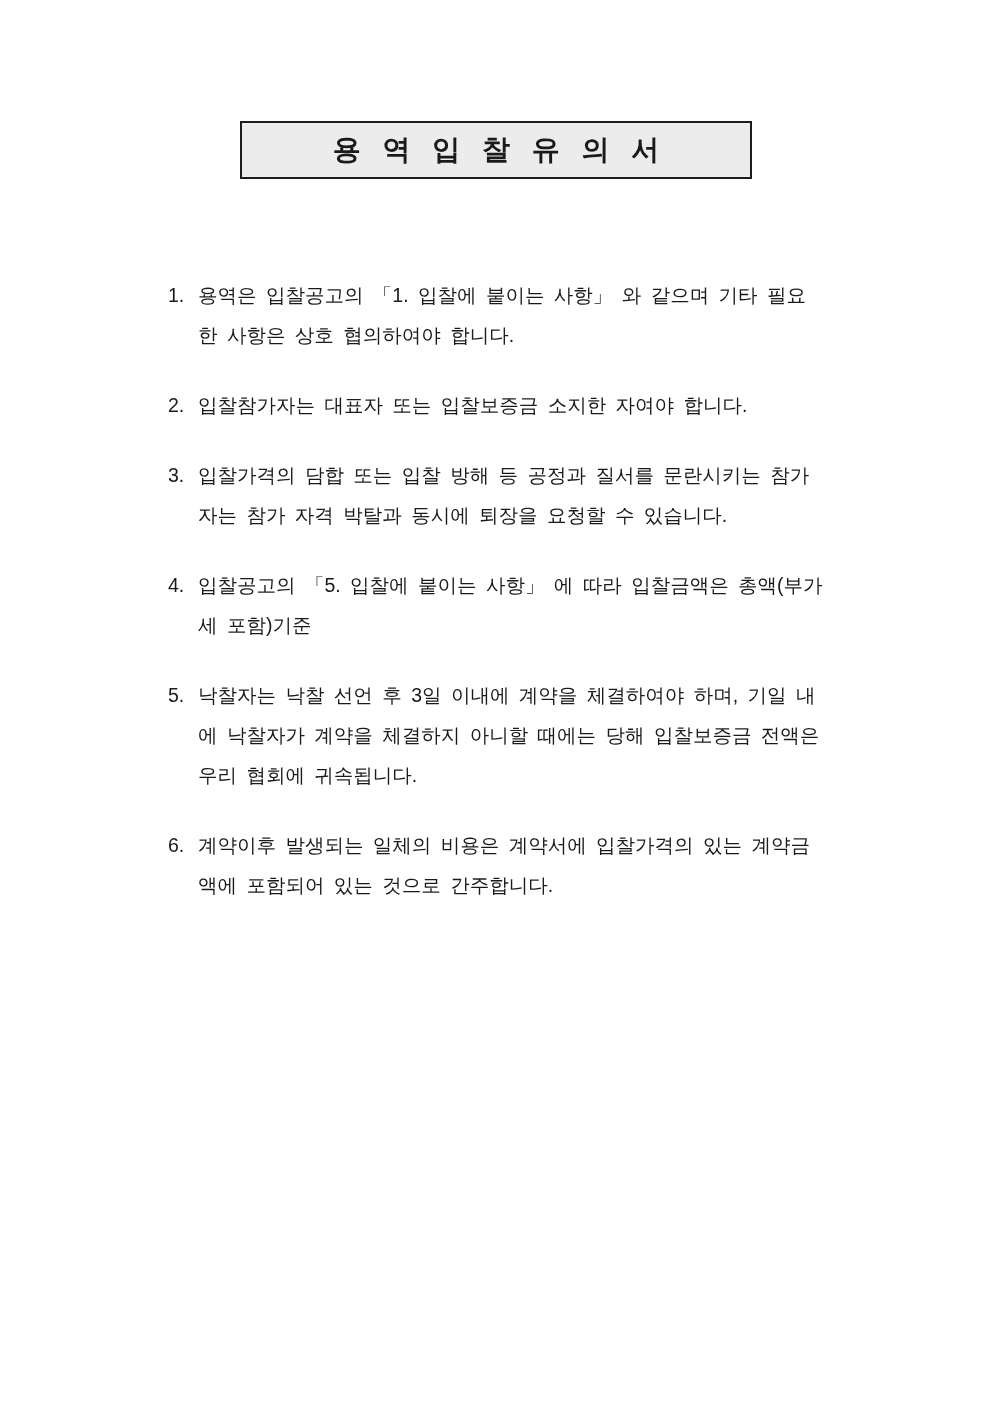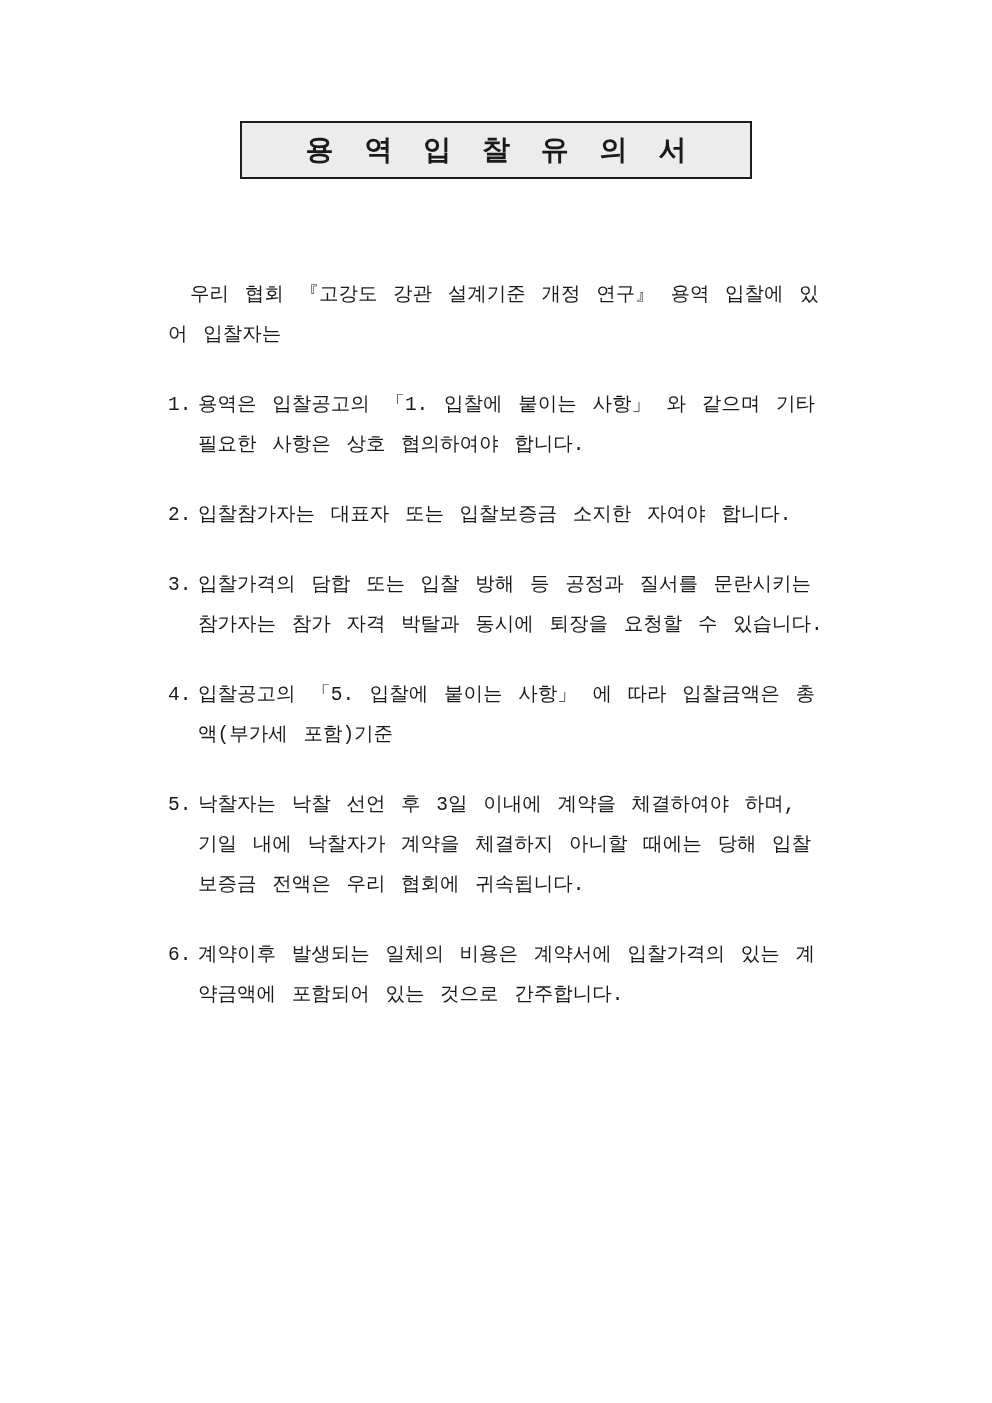--- a/index.html
+++ b/index.html
@@ -7,21 +7,21 @@
     padding: 0;
     background: #ffffff;
   }
   .page {
     position: relative;
     width: 828px;
     height: 1403px;
     margin: 0 auto;
     background: #ffffff;
     color: #1a1a1a;
-    font-family: Liberation Mono, monospace;
+    font-family: Liberation Sans, sans-serif;
     box-sizing: border-box;
     padding: 0 86px;
     overflow: hidden;
   }
   .title-box {
     width: 508px;
     height: 54px;
     margin: 121px auto 0 auto;
     border: 2px solid #1c1c1c;
     background: #ececec;
@@ -77,21 +77,20 @@
 </head>
 <body>
 
 <div class="page">
 
   <div class="title-box">
     <span class="title-text">용 역 입 찰 유 의 서</span>
   </div>
 
   <div class="intro">
-    <div class="intro-line-first">우리 협회 『고강도 강관 설계기준 개정 연구』 용역 입찰에 있어 입찰자는</div>
   </div>
 
   <div class="item">
     <span class="item-num">1.</span>
     <span class="item-text">용역은 입찰공고의 「1. 입찰에 붙이는 사항」 와 같으며 기타 필요한 사항은 상호 협의하여야 합니다.</span>
   </div>
 
   <div class="item">
     <span class="item-num">2.</span>
     <span class="item-text">입찰참가자는 대표자 또는 입찰보증금 소지한 자여야 합니다.</span>

